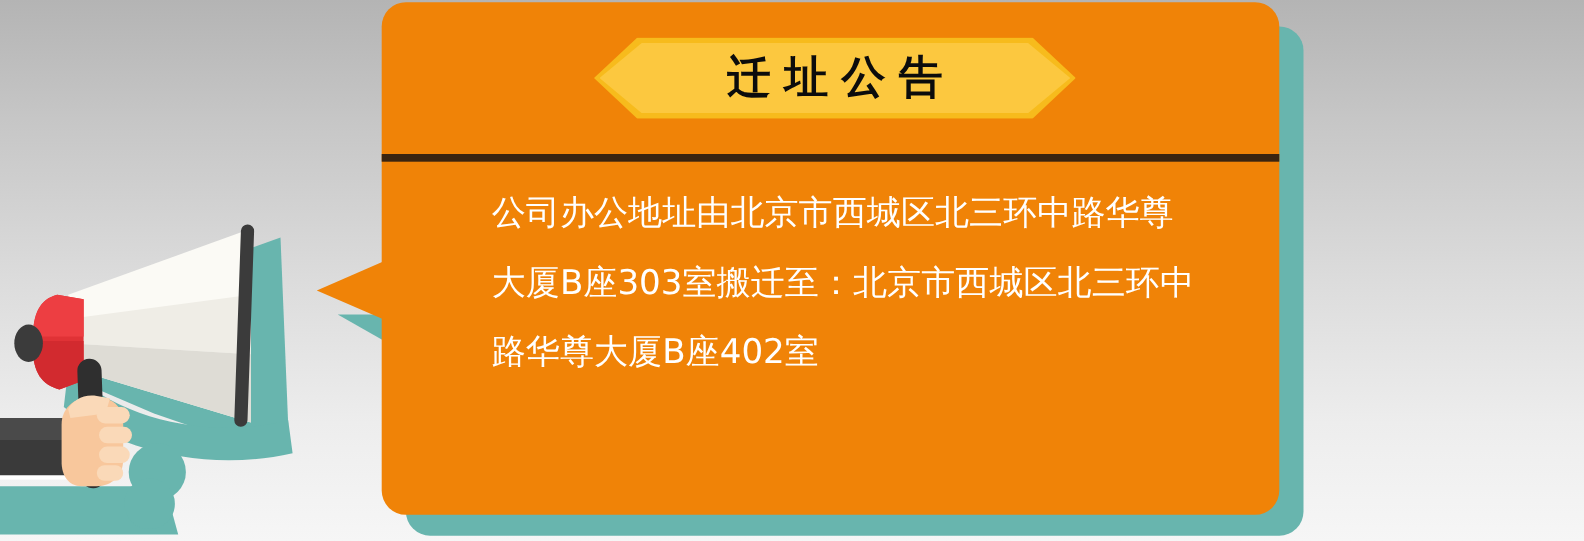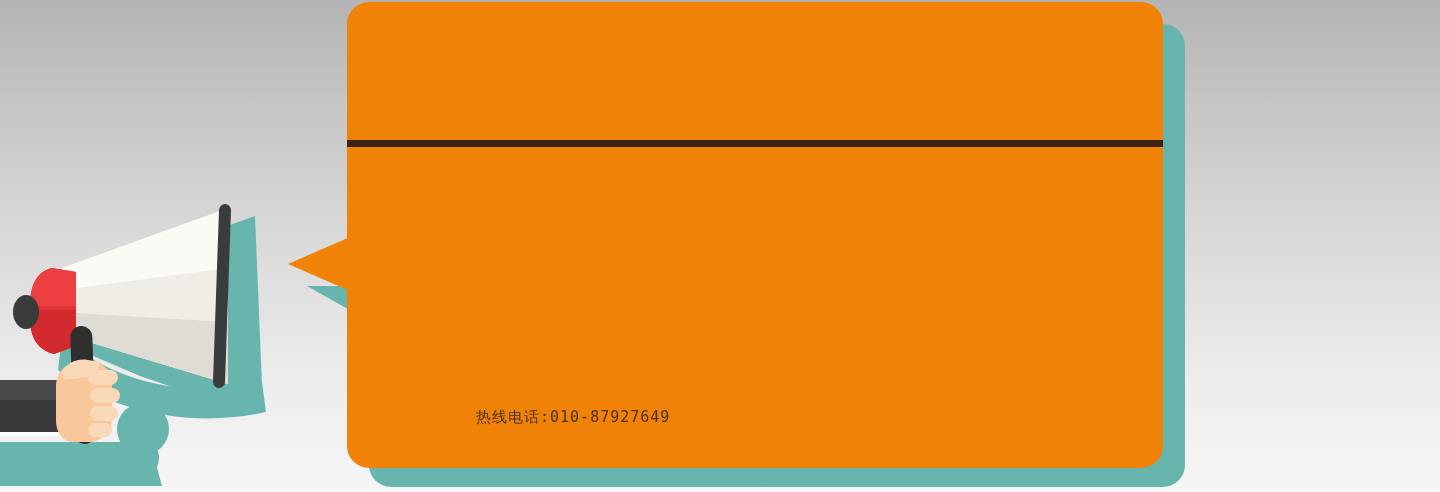--- a/index.html
+++ b/index.html
@@ -210,21 +210,26 @@
   </div>
 
   <div id="card-shadow"></div>
 
   <div id="bubble-tail-shadow"></div>
 
   <div id="announcement-card"></div>
 
   <div id="bubble-tail"></div>
 
+  <div id="title-badge">
+    <div id="badge-outer" class="badge-shape"></div>
+    <div id="badge-inner"></div>
+    <div id="title-text">迁址公告</div>
+  </div>
 
   <div id="card-divider"></div>
 
+  <div id="body-text">公司办公地址由北京市西城区北三环中路华尊大厦B座303室搬迁至：北京市西城区北三环中路华尊大厦B座402室</div>
 
   <div id="card-footer">
-    <span id="footer-hotline">热线电话:010-87927649</span>
   </div>
 
 </div>
 
 </body></html>

